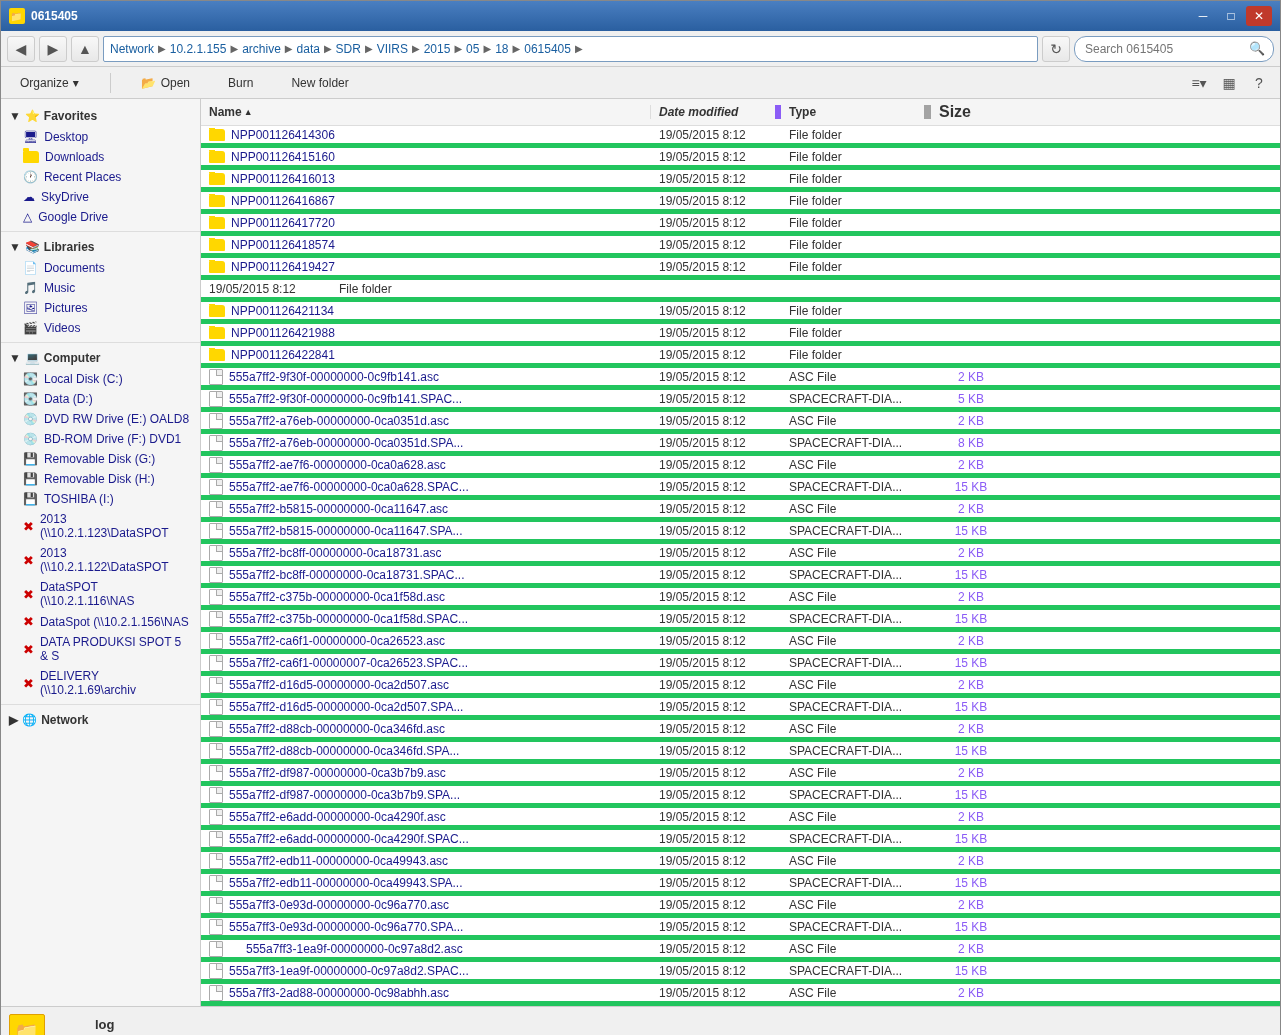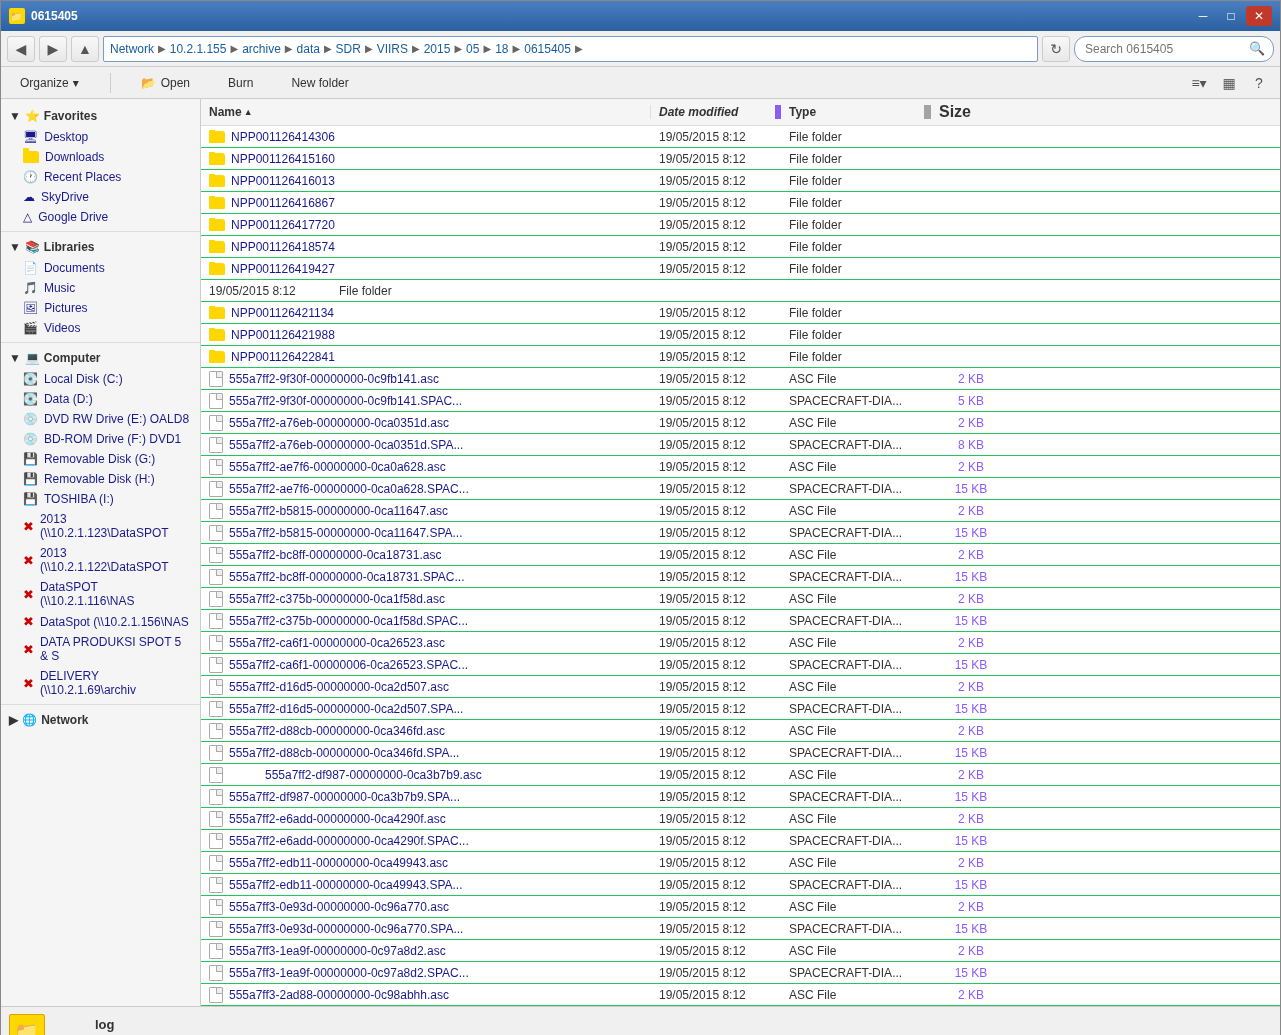--- a/index.html
+++ b/index.html
@@ -45,21 +45,21 @@
     .sidebar-divider { height: 1px; background: #ddd; margin: 4px 0; }
 
     
     .file-area { flex: 1; background: white; overflow-y: auto; display: flex; flex-direction: column; }
     .col-header { display: flex; align-items: center; padding: 4px 0; border-bottom: 1px solid #ddd; background: #f5f5f5; position: sticky; top: 0; z-index: 10; }
     .col-name { width: 450px; padding: 0 8px; font-size: 12px; color: #333; font-weight: bold; cursor: pointer; user-select: none; border-right: 1px solid #ddd; display: flex; align-items: center; gap: 2px; }
     .col-date { width: 130px; padding: 0 8px; font-size: 12px; color: #333; font-weight: bold; cursor: pointer; border-right: 6px solid #8b5cf6; font-style: italic; }
     .col-type { width: 150px; padding: 0 8px; font-size: 12px; color: #333; font-weight: bold; cursor: pointer; border-right: 7px solid #a3a3a3; }
     .col-size { width: 80px; padding: 0 8px; font-size: 16px; color: #333; font-weight: bold; cursor: pointer; }
 
-    .file-row { display: flex; align-items: center; height: 22px; border-bottom: 1px solid #22c55e; }
+    .file-row { display: flex; align-items: center; height: 22px; border-bottom: 5px solid #22c55e; }
     .file-cell-name { width: 450px; padding: 0 8px; font-size: 12px; color: #1a1a8c; display: flex; align-items: center; gap: 6px; overflow: hidden; text-overflow: ellipsis; white-space: nowrap; cursor: pointer; }
     .file-cell-date { width: 130px; padding: 0 8px; font-size: 12px; color: #333; }
     .file-cell-type { width: 150px; padding: 0 8px; font-size: 12px; color: #333; overflow: hidden; text-overflow: ellipsis; white-space: nowrap; }
     .file-cell-size { width: 80px; padding: 0 8px; font-size: 12px; color: #8b5cf6; text-align: center; }
     .file-folder-icon { width: 16px; height: 12px; background: #ffd700; border-radius: 1px 3px 1px 1px; position: relative; display: inline-block; flex-shrink: 0; }
     .file-folder-icon::before { content: ''; position: absolute; top: -3px; left: 0; width: 6px; height: 3px; background: #ffd700; border-radius: 1px 1px 0 0; }
     .file-doc-icon { width: 14px; height: 16px; background: white; border: 1px solid #aaa; border-radius: 1px; position: relative; display: inline-block; flex-shrink: 0; }
     .file-doc-icon::after { content: ''; position: absolute; top: 0; right: 0; width: 5px; height: 5px; background: #eee; border-left: 1px solid #aaa; border-bottom: 1px solid #aaa; }
 
     
@@ -508,21 +508,21 @@
       <span class="file-doc-icon"></span>
       <span style="overflow:hidden;text-overflow:ellipsis;white-space:nowrap;">555a7ff2-ca6f1-00000000-0ca26523.asc</span>
     </div>
     <div class="file-cell-date">19/05/2015 8:12</div>
     <div class="file-cell-type">ASC File</div>
     <div class="file-cell-size">2 KB</div>
   </div>
           <div class="file-row">
     <div class="file-cell-name">
       <span class="file-doc-icon"></span>
-      <span style="overflow:hidden;text-overflow:ellipsis;white-space:nowrap;">555a7ff2-ca6f1-00000006-0ca26523.SPAC...</span>
+      <span style="overflow:hidden;text-overflow:ellipsis;white-space:nowrap;">555a7ff2-ca6f1-00000007-0ca26523.SPAC...</span>
     </div>
     <div class="file-cell-date">19/05/2015 8:12</div>
     <div class="file-cell-type">SPACECRAFT-DIA...</div>
     <div class="file-cell-size">15 KB</div>
   </div>
           <div class="file-row">
     <div class="file-cell-name">
       <span class="file-doc-icon"></span>
       <span style="overflow:hidden;text-overflow:ellipsis;white-space:nowrap;">555a7ff2-d16d5-00000000-0ca2d507.asc</span>
     </div>
@@ -553,21 +553,21 @@
       <span class="file-doc-icon"></span>
       <span style="overflow:hidden;text-overflow:ellipsis;white-space:nowrap;">555a7ff2-d88cb-00000000-0ca346fd.SPA...</span>
     </div>
     <div class="file-cell-date">19/05/2015 8:12</div>
     <div class="file-cell-type">SPACECRAFT-DIA...</div>
     <div class="file-cell-size">15 KB</div>
   </div>
           <div class="file-row">
     <div class="file-cell-name">
       <span class="file-doc-icon"></span>
-      <span style="overflow:hidden;text-overflow:ellipsis;white-space:nowrap;margin-left:36px;">555a7ff2-df987-00000000-0ca3b7b9.asc</span>
+      <span style="overflow:hidden;text-overflow:ellipsis;white-space:nowrap;">555a7ff2-df987-00000000-0ca3b7b9.asc</span>
     </div>
     <div class="file-cell-date">19/05/2015 8:12</div>
     <div class="file-cell-type">ASC File</div>
     <div class="file-cell-size">2 KB</div>
   </div>
           <div class="file-row">
     <div class="file-cell-name">
       <span class="file-doc-icon"></span>
       <span style="overflow:hidden;text-overflow:ellipsis;white-space:nowrap;">555a7ff2-df987-00000000-0ca3b7b9.SPA...</span>
     </div>
@@ -625,21 +625,21 @@
       <span class="file-doc-icon"></span>
       <span style="overflow:hidden;text-overflow:ellipsis;white-space:nowrap;">555a7ff3-0e93d-00000000-0c96a770.SPA...</span>
     </div>
     <div class="file-cell-date">19/05/2015 8:12</div>
     <div class="file-cell-type">SPACECRAFT-DIA...</div>
     <div class="file-cell-size">15 KB</div>
   </div>
           <div class="file-row">
     <div class="file-cell-name">
       <span class="file-doc-icon"></span>
-      <span style="overflow:hidden;text-overflow:ellipsis;white-space:nowrap;">555a7ff3-1ea9f-00000000-0c97a8d2.asc</span>
+      <span style="overflow:hidden;text-overflow:ellipsis;white-space:nowrap;margin-left:17px;">555a7ff3-1ea9f-00000000-0c97a8d2.asc</span>
     </div>
     <div class="file-cell-date">19/05/2015 8:12</div>
     <div class="file-cell-type">ASC File</div>
     <div class="file-cell-size">2 KB</div>
   </div>
           <div class="file-row">
     <div class="file-cell-name">
       <span class="file-doc-icon"></span>
       <span style="overflow:hidden;text-overflow:ellipsis;white-space:nowrap;">555a7ff3-1ea9f-00000000-0c97a8d2.SPAC...</span>
     </div>

